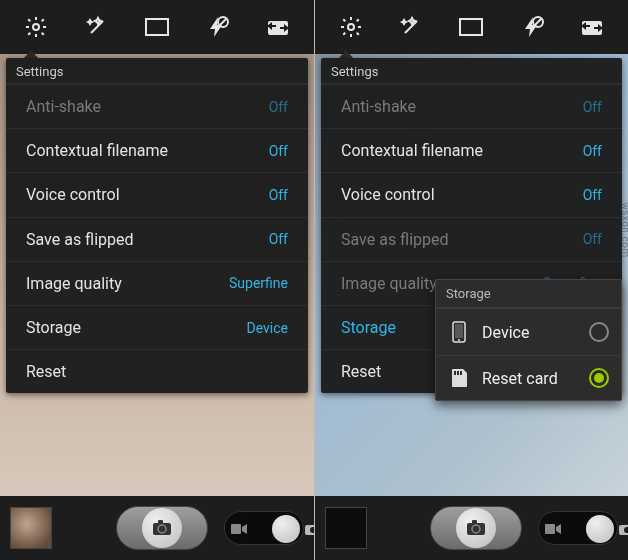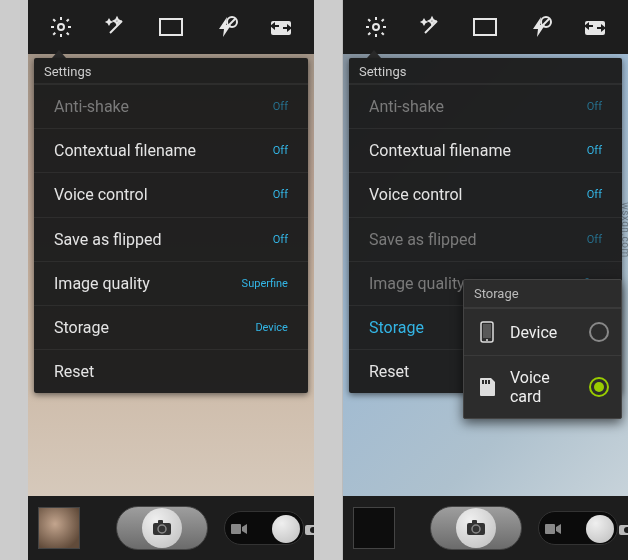--- a/index.html
+++ b/index.html
@@ -11,21 +11,20 @@
     overflow: hidden;
     display: flex;
     position: relative;
   }
   .screen {
     position: relative;
     width: 314px;
     height: 560px;
     background: #0f172a;
     overflow: hidden;
-    margin-left: 28px;
   }
   .screen + .screen { border-left: 1px solid #bbb; }
   .bg {
     position: absolute; inset: 0;
     background: linear-gradient(180deg,#9a8f82 0%, #b6a091 30%, #cbb7a4 60%, #dad0c4 100%);
   }
   .bg.right {
     background: linear-gradient(135deg,#808a94 0%, #9fbad2 40%, #aec1ce 70%, #d0d9de 100%);
   }
   .topbar {
@@ -69,21 +68,21 @@
   .row {
     display: flex;
     align-items: center;
     justify-content: space-between;
     padding: 12px 20px;
     border-top: 1px solid rgba(255,255,255,0.06);
     min-height: 44px;
   }
   .row:first-of-type { border-top: none; }
   .row .label { color: #e4e4e4; font-size: 16px; line-height: 1.2; }
-  .row .value { color: #33b5e5; font-size: 11px; }
+  .row .value { color: #33b5e5; font-size: 14px; }
   .row.dim .label { color: #7a7a7a; }
   .row.dim .value { color: #266f8c; }
   .storage-highlight .label { color: #33b5e5; }
   .bottombar {
     position: absolute;
     left: 0; right: 0; bottom: 0;
     height: 64px;
     background: #1d1d1d;
     display: flex;
     align-items: center;
@@ -366,21 +365,21 @@
     </div>
     <div class="sd-option">
       <span class="sd-icon">
         <svg width="18" height="20" viewBox="0 0 18 20">
             <path d="M3 1h10l4 4v13a1 1 0 0 1-1 1H3a1 1 0 0 1-1-1V2a1 1 0 0 1 1-1z" fill="#ddd"></path>
             <rect x="4" y="3" width="2" height="4" fill="#2c2c2c"></rect>
             <rect x="7" y="3" width="2" height="4" fill="#2c2c2c"></rect>
             <rect x="10" y="3" width="2" height="4" fill="#2c2c2c"></rect>
           </svg>
       </span>
-      <span class="sd-label">Voice card</span>
+      <span class="sd-label">Reset card</span>
       <span class="radio checked"></span>
     </div>
   </div>
 
   <div class="bottombar">
     <div class="thumb blank"></div>
     <div class="shutter">
       <div class="knob">
         <svg width="20" height="16" viewBox="0 0 20 16">
             <rect x="1" y="3" width="18" height="12" rx="2" fill="#333"></rect>

